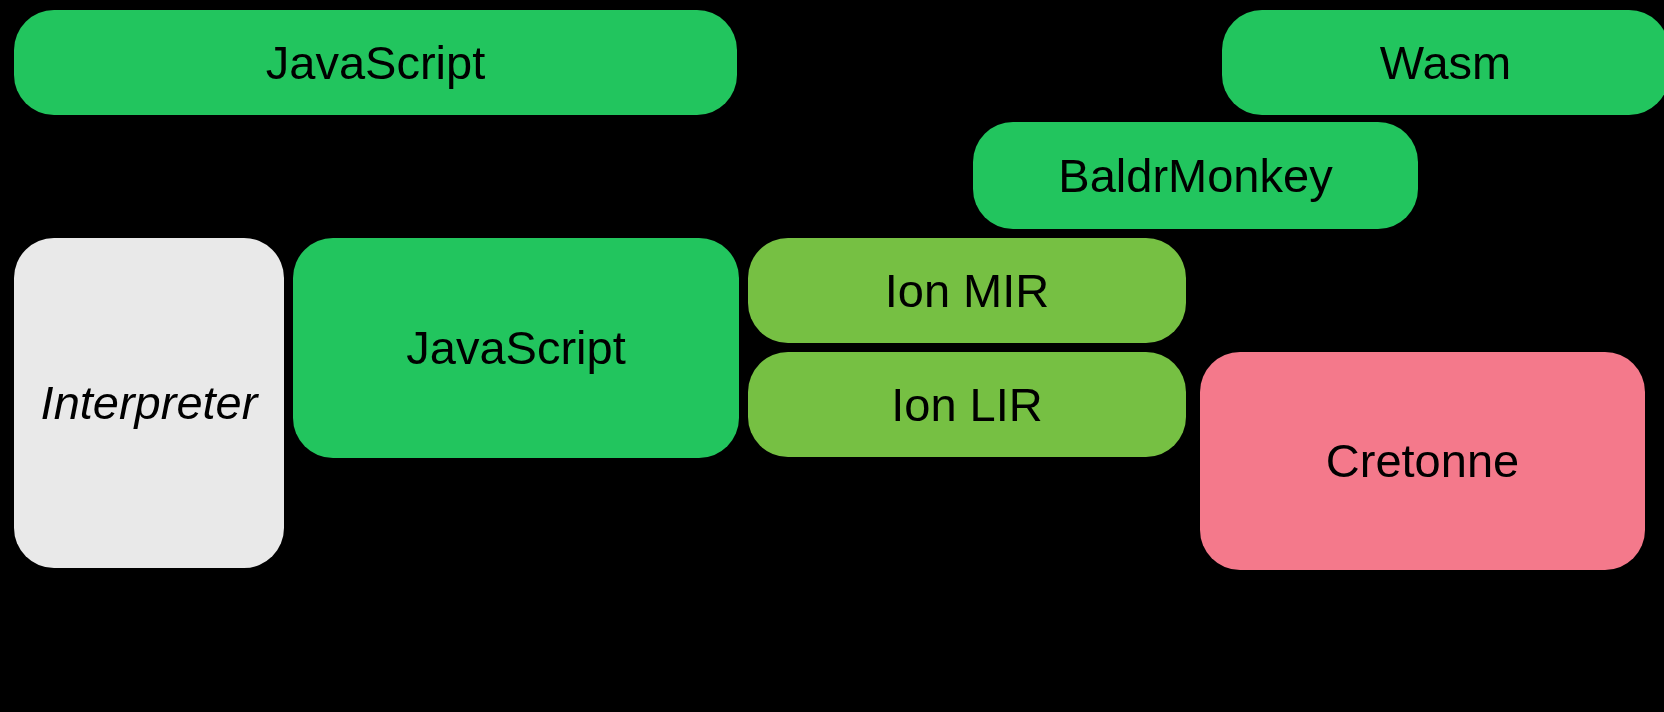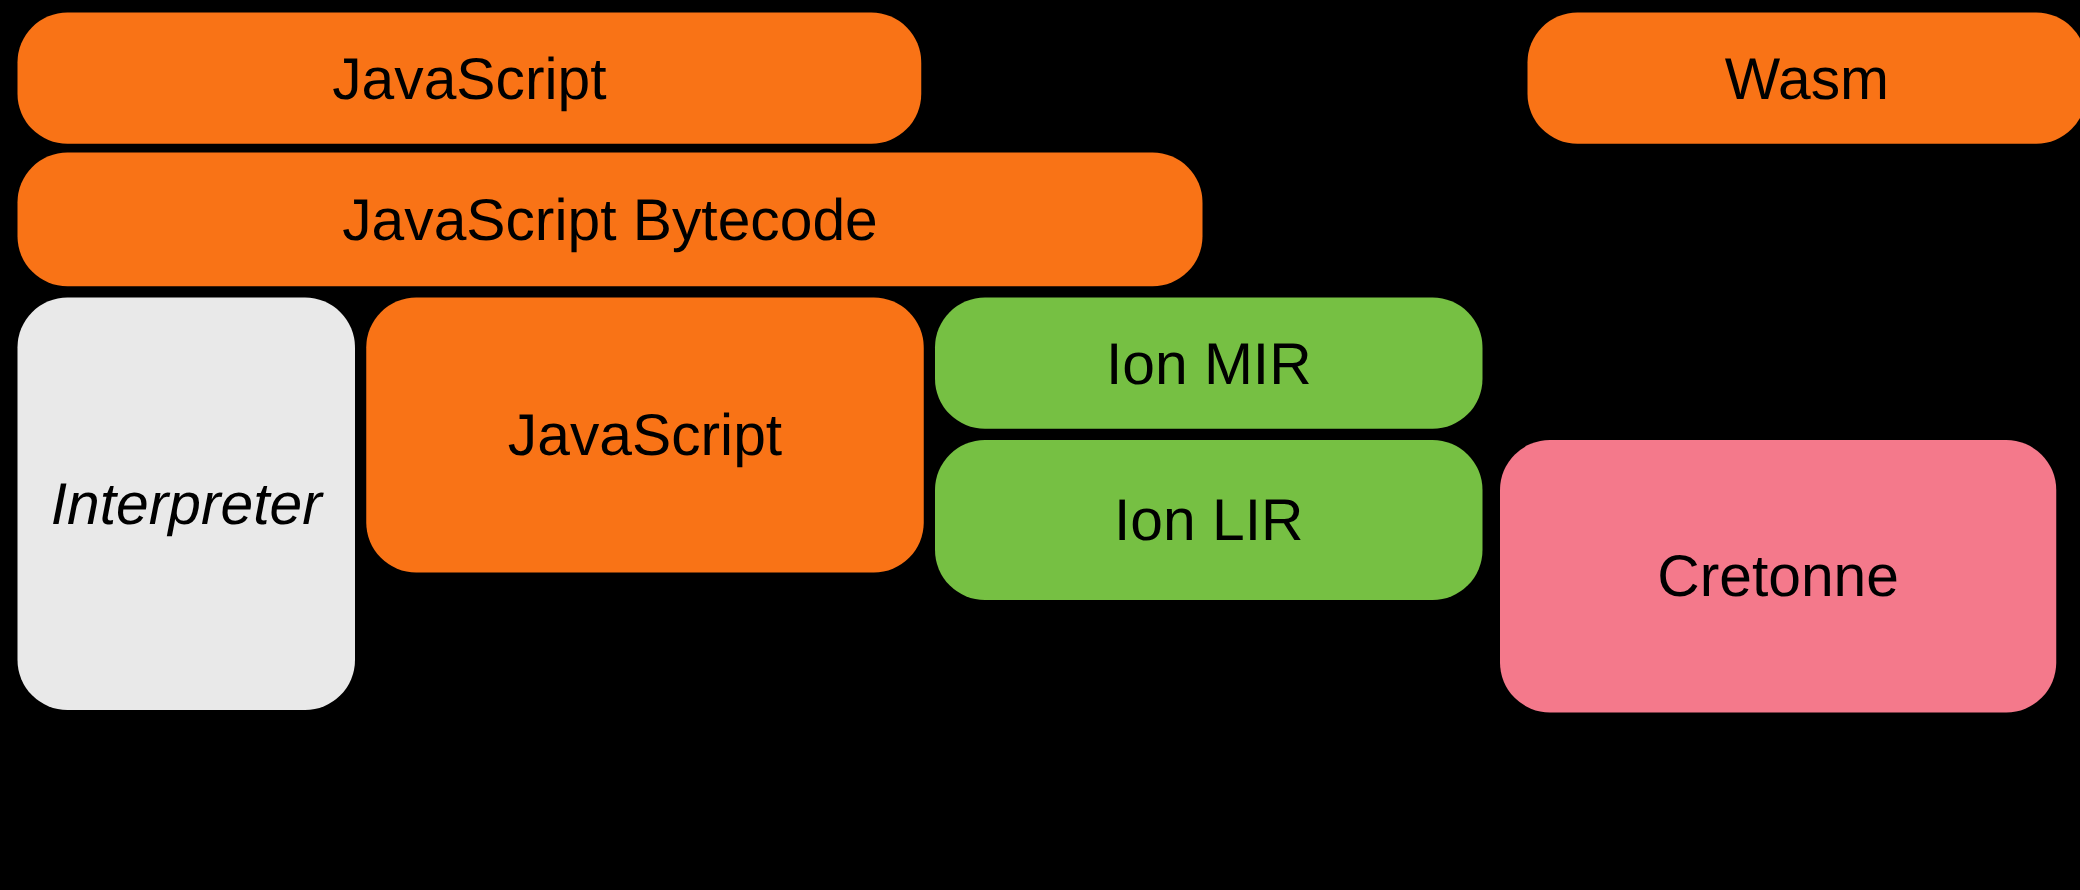--- a/index.html
+++ b/index.html
@@ -20,59 +20,59 @@
     border-radius: 40px;
     display: flex;
     align-items: center;
     justify-content: center;
     text-align: center;
     color: #000000;
     font-size: 47px;
     line-height: 1.18;
     background: #ffffff; 
   }
-  .box[data-fill="white"] { background: #f97316; }
+  .box[data-fill="white"] { background: #22c55e; }
   .box[data-fill="gray"]  { background: #e9e9e9; }
   .box[data-fill="green"] { background: #76c043; }
   .box[data-fill="pink"]  { background: #f4798b; }
 
   
   .b-js       { left: 14px;   top: 10px;  width: 723px;  height: 105px; }
   .b-asmjs    { left: 747px;  top: 10px;  width: 440px;  height: 105px; }
   .b-wasm     { left: 1198px; top: 10px;  width: 447px;  height: 105px; margin-left: 24px; }
   .b-bytecode { left: 14px;   top: 122px; width: 948px;  height: 107px; }
   .b-baldr    { left: 973px;  top: 122px; width: 445px;  height: 107px; }
   .b-interp   { left: 14px;   top: 238px; width: 270px;  height: 330px; font-style: italic; }
   .b-baseline { left: 293px;  top: 238px; width: 446px;  height: 220px; }
   .b-mir      { left: 748px;  top: 238px; width: 438px;  height: 105px; text-align: right; }
-  .b-lir      { left: 748px;  top: 352px; width: 438px;  height: 128px; }
+  .b-lir      { left: 748px;  top: 352px; width: 438px;  height: 105px; }
   .b-cret     { left: 1200px; top: 352px; width: 445px;  height: 218px; text-align: right; }
   .b-macro    { left: 293px;  top: 466px; width: 895px;  height: 104px; }
   .b-native   { left: 293px;  top: 578px; width: 1355px; height: 102px; }
 
   .two-line span { display: block; }
 </style>
 </head>
 <body>
 
 <div class="canvas">
 
   <div class="box b-js" data-fill="white">
     <span>JavaScript</span>
   </div>
 
 
   <div class="box b-wasm" data-fill="white">
     <span>Wasm</span>
   </div>
 
-  <div class="box b-bytecode" data-fill="white">
-    <span>JavaScript Bytecode</span>
+
+  <div class="box b-baldr" data-fill="white">
+    <span>BaldrMonkey</span>
   </div>
-
 
   <div class="box b-interp" data-fill="gray">
     <span>Interpreter</span>
   </div>
 
   <div class="box b-baseline two-line" data-fill="white">
     <span>
       <span>JavaScript</span>
     </span>
   </div>

